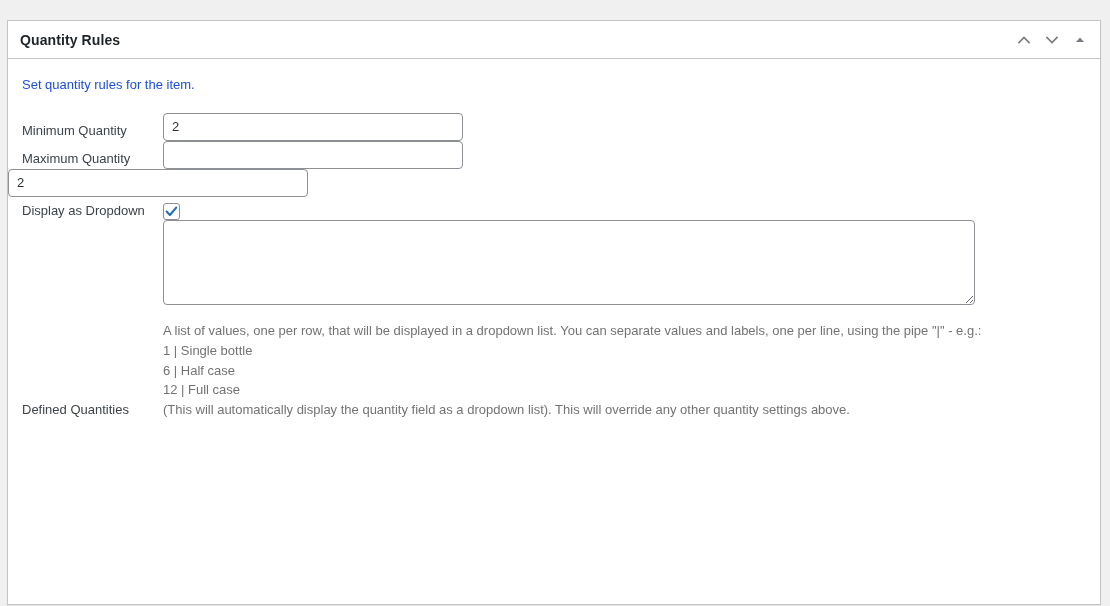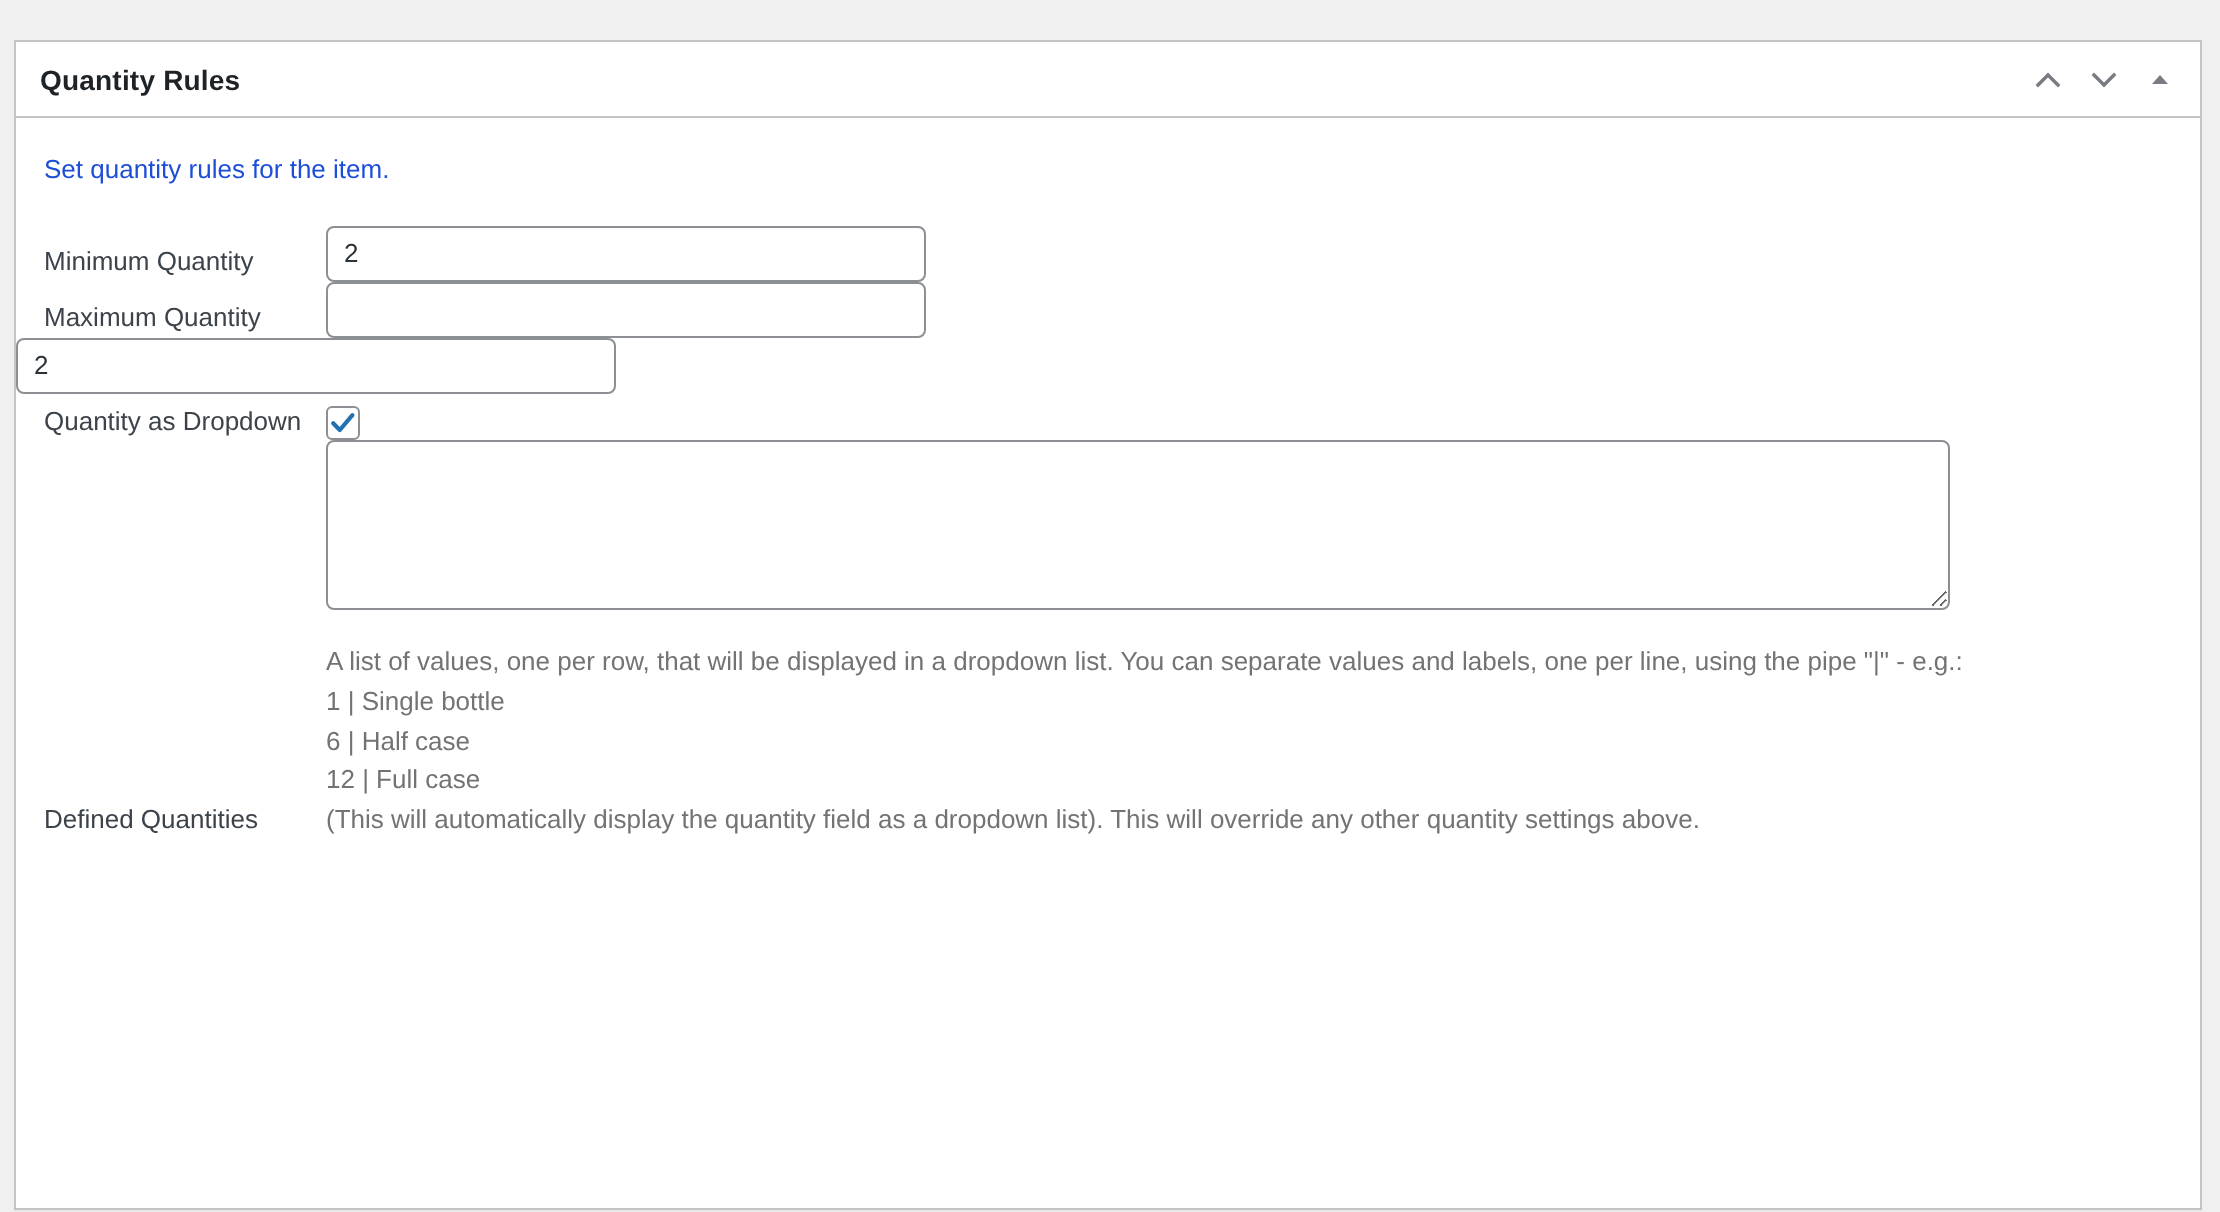--- a/index.html
+++ b/index.html
@@ -212,21 +212,21 @@
       </div>
 
 
       <div class="form-row">
         <div class="row-field">
           <input class="text-input" type="text" value="2" style="">
         </div>
       </div>
 
       <div class="form-row">
-        <div class="row-label">Quantity as Dropdown</div>
+        <div class="row-label">Display as Dropdown</div>
         <div class="row-field">
           <span class="checkbox-box">
             <span>
               <svg width="15" height="15" viewBox="0 0 15 15">
                 <path d="M2.6 7.6 L5.9 11 L12.2 3.6" fill="none" stroke="#2271b1" stroke-width="2.1" stroke-linecap="round" stroke-linejoin="round"></path>
               </svg>
             </span>
           </span>
         </div>
       </div>

